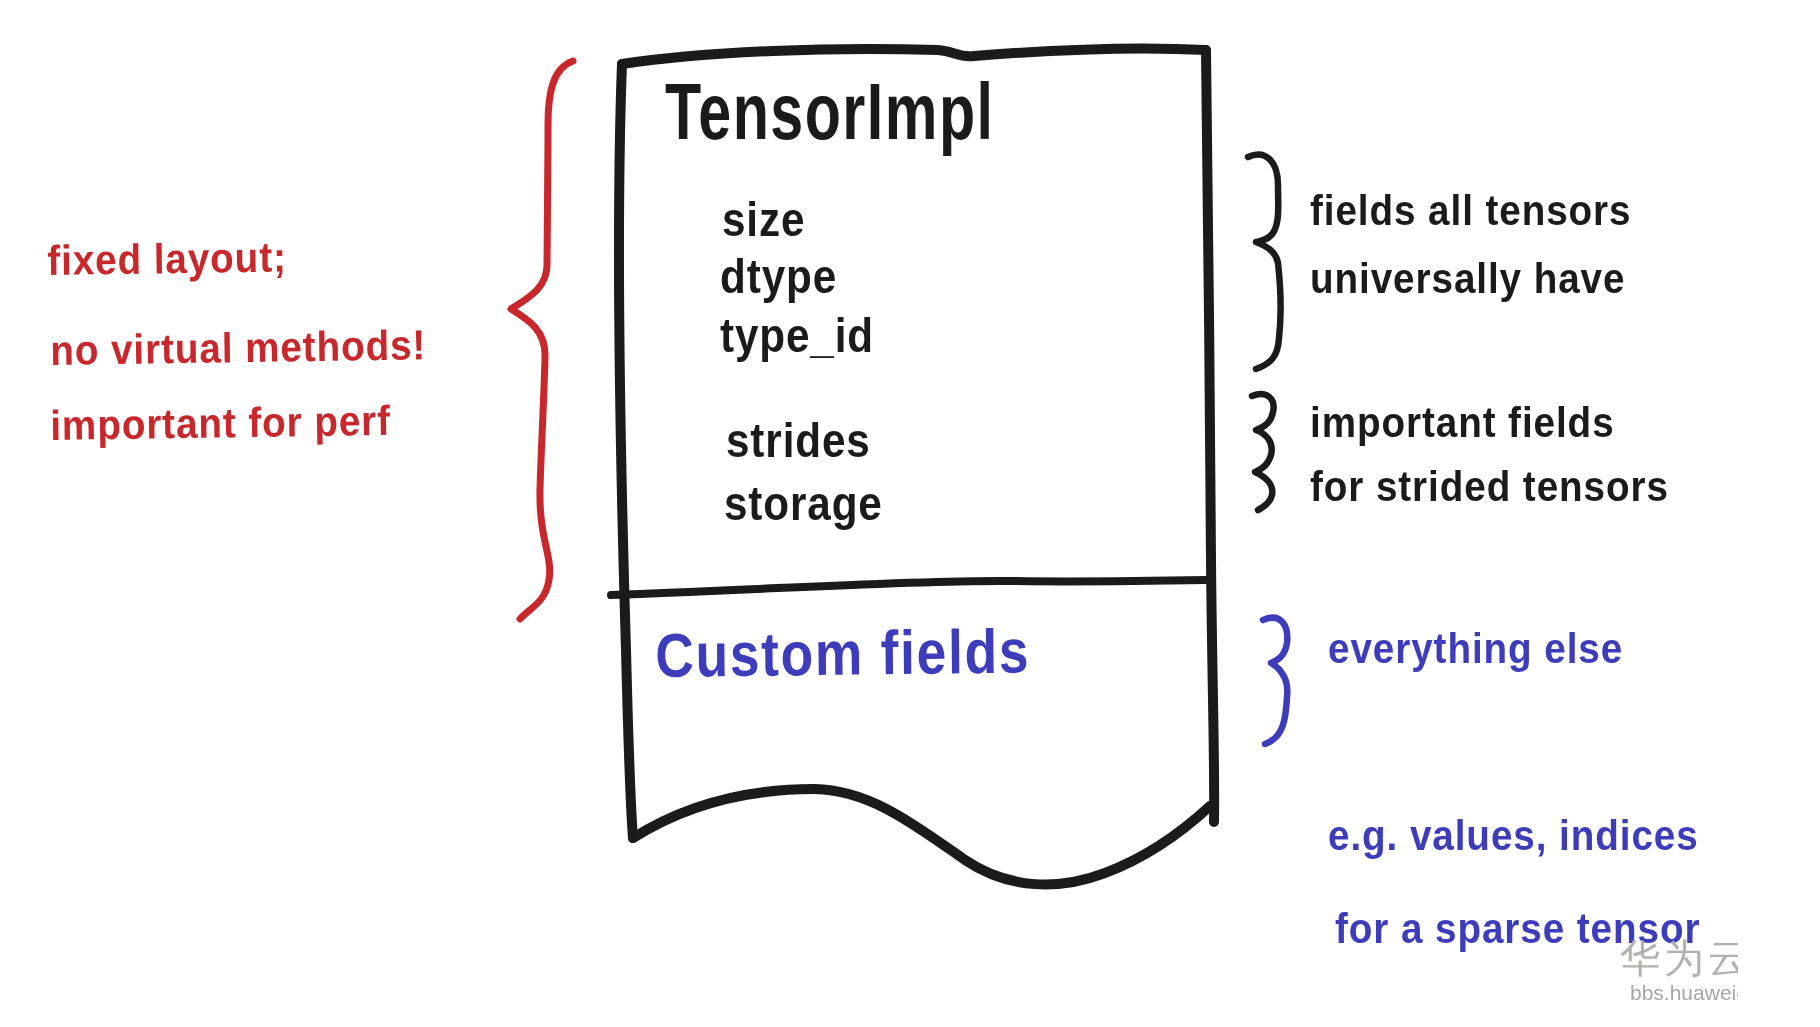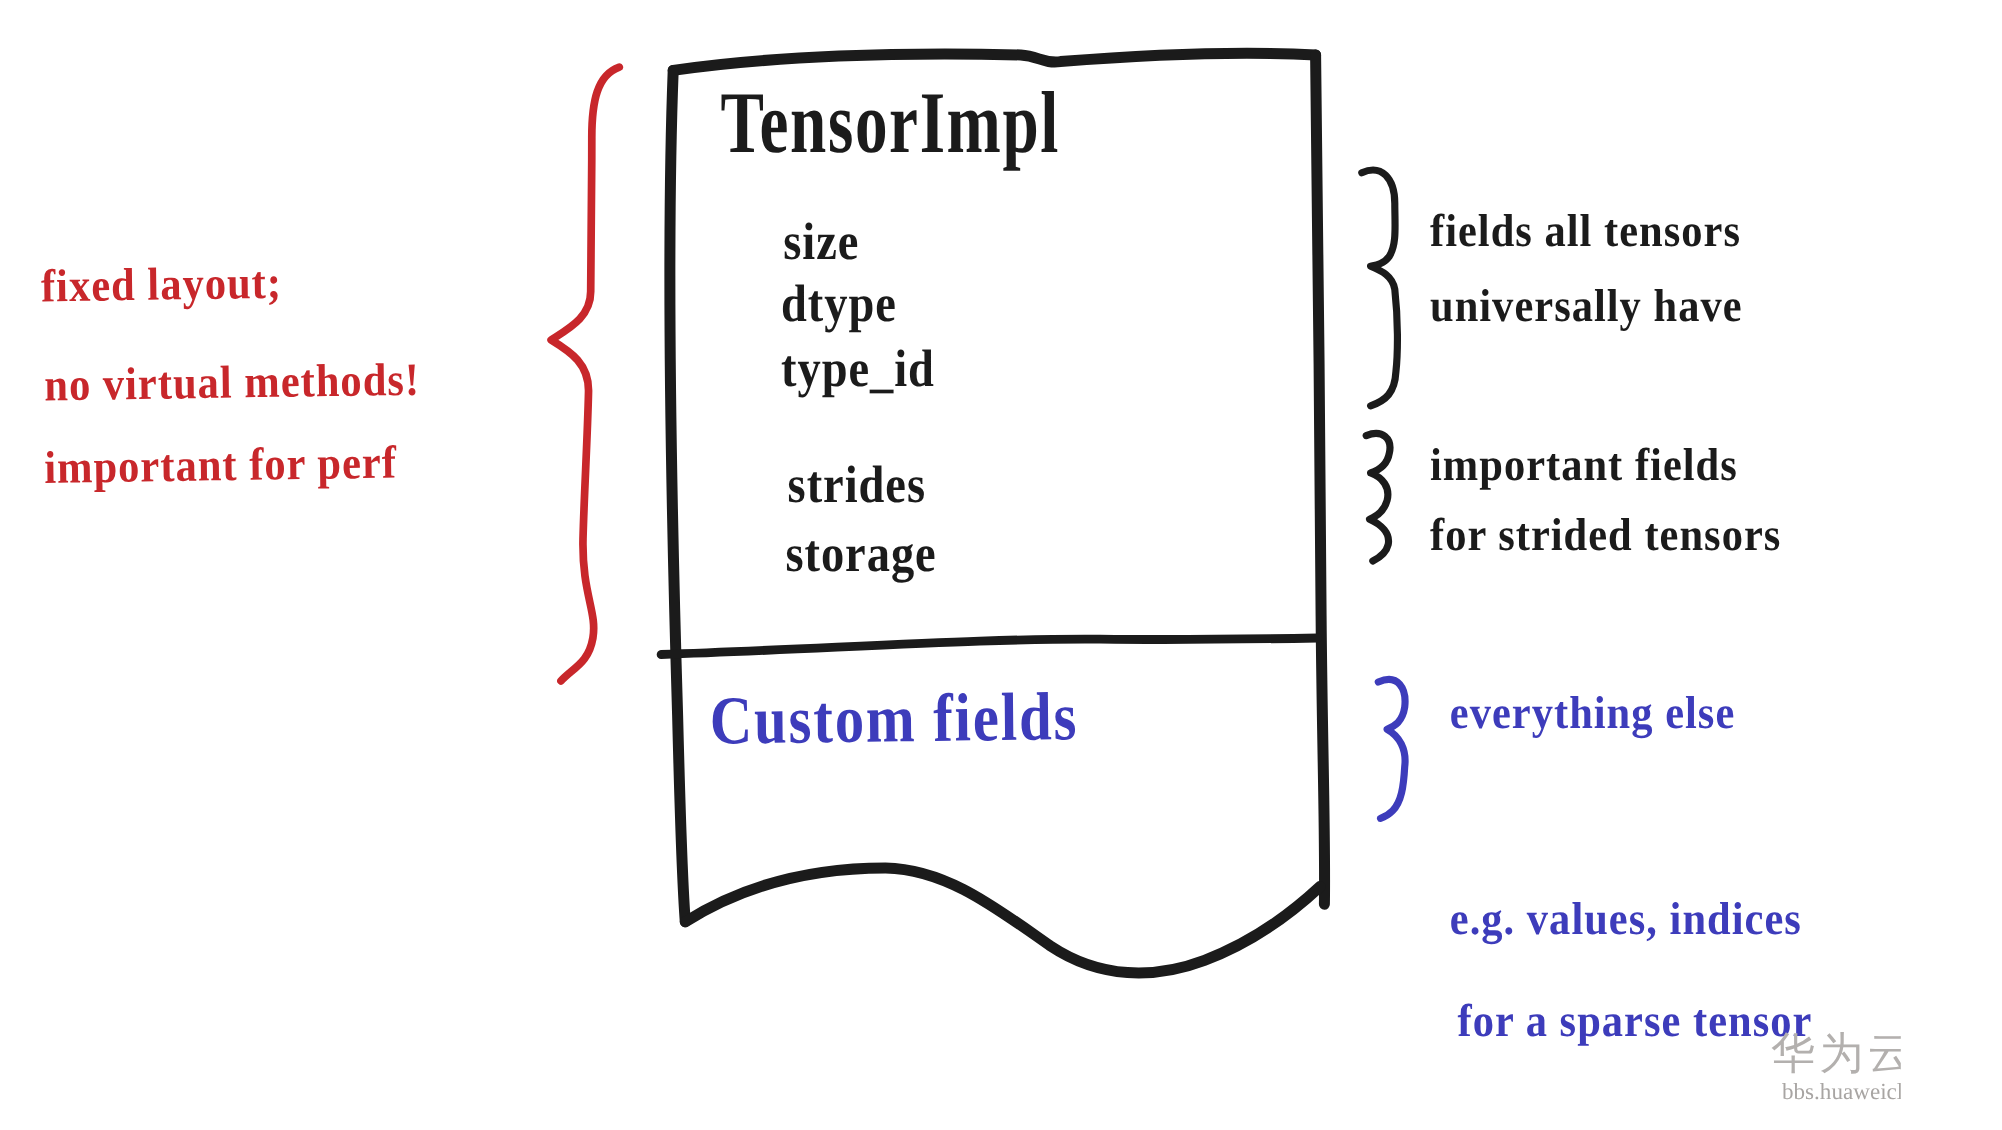--- a/index.html
+++ b/index.html
@@ -1,21 +1,22 @@
 <!DOCTYPE html>
 <html><head>
 <meta charset="utf-8">
 <style>
   html,body{margin:0;padding:0;background:#ffffff;}
   #canvas{
     position:relative;
     width:1728px;height:1027px;
     background:#ffffff;
     overflow:hidden;
-    font-family:Liberation Serif, serif;
+    font-family:Liberation Sans, sans-serif;
+    margin-left:10px;
   }
   #strokes{position:absolute;left:0;top:0;width:1820px;height:1027px;}
   .hw{
     position:absolute;
     font-weight:bold;
     line-height:1;
     white-space:nowrap;
     letter-spacing:1px;
   }
   .ink{color:#1b1b1b;}

